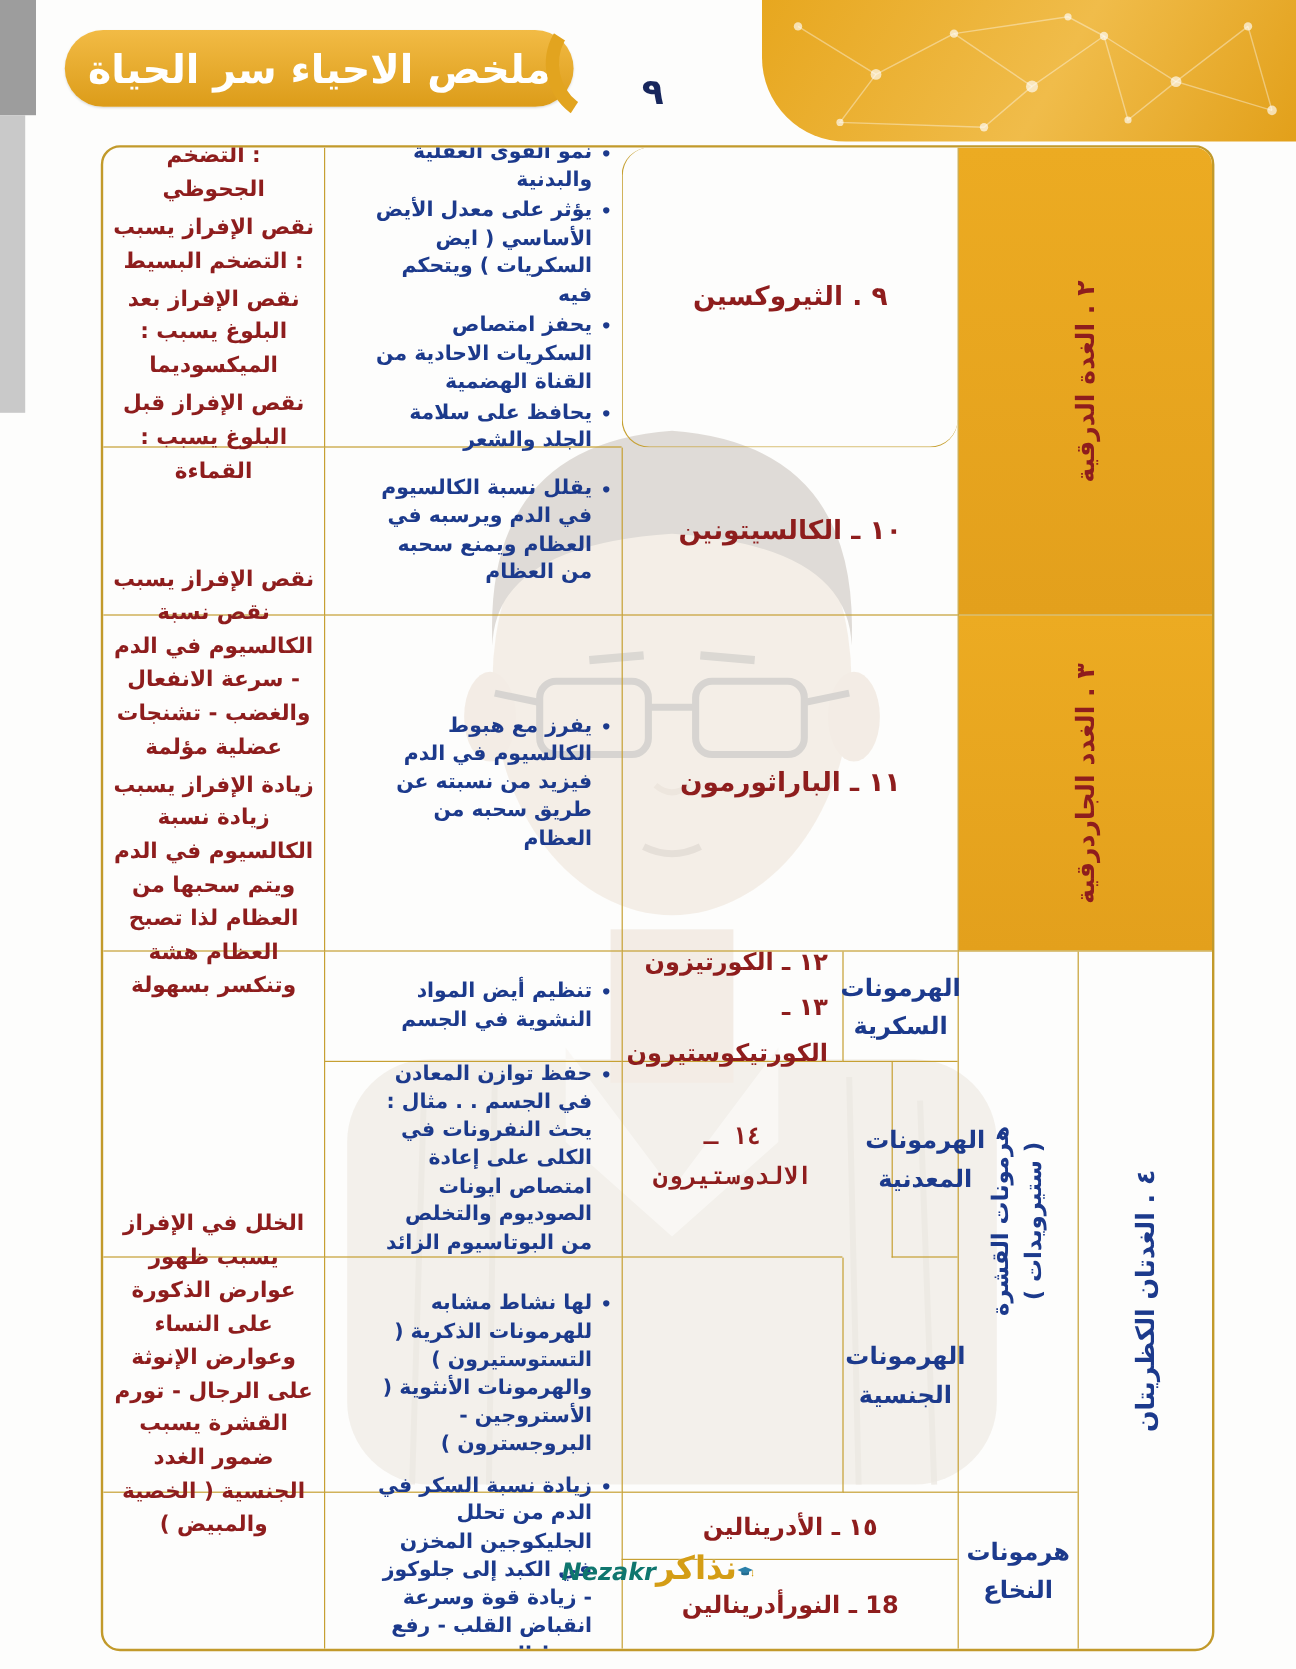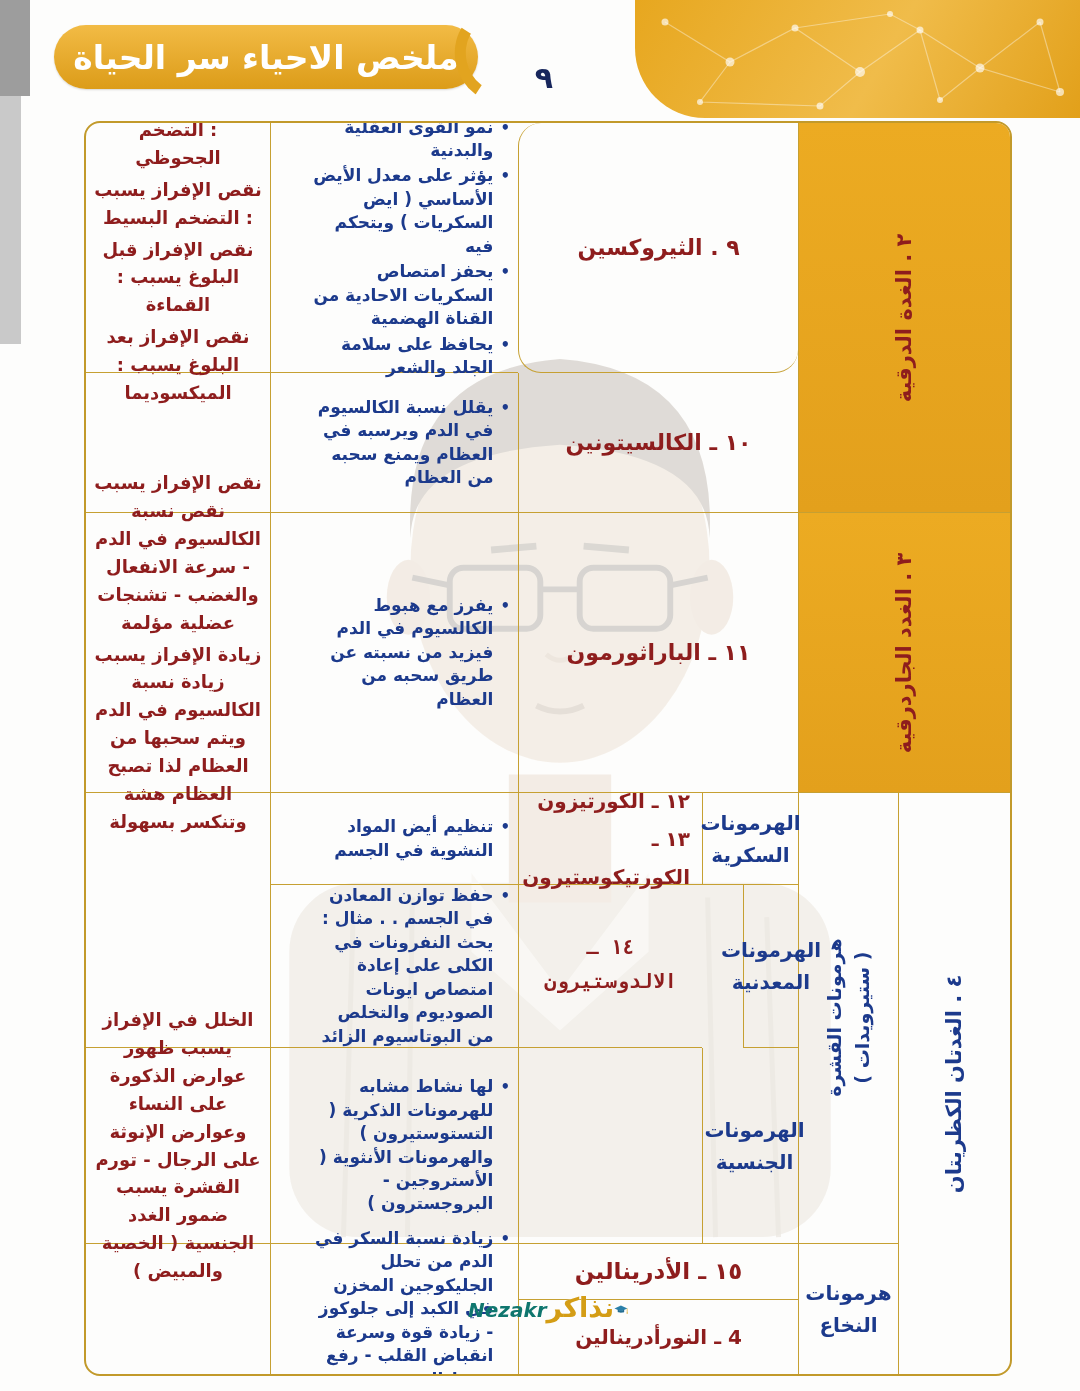--- a/index.html
+++ b/index.html
@@ -189,24 +189,24 @@
   <div class="cell" style="grid-column:4/5;grid-row:5/6;">
     <div class="hormone-name" style="font-size:20px;font-family:Liberation Mono, monospace;">١٤ ـ الالدوستيرون</div>
   </div>
 
   <div class="cell" style="grid-column:3/4;grid-row:6/7;padding-left:16px;">
     <div class="group-label">الهرمونات الجنسية</div>
   </div>
   <div class="cell" style="grid-column:4/5;grid-row:6/7;"></div>
 
   <div class="cell" style="grid-column:3/5;grid-row:7/8;">
-    <div class="hormone-name" style="font-size:23px;">١٥ ـ الأدرينالين</div>
+    <div class="hormone-name" style="font-size:20px;">١٥ ـ الأدرينالين</div>
   </div>
   <div class="cell no-bb" style="grid-column:3/5;grid-row:8/9;">
-    <div class="hormone-name" style="font-size:20px;">4 ـ النورأدرينالين</div>
+    <div class="hormone-name" style="font-size:20px;">18 ـ النورأدرينالين</div>
   </div>
 
   <div class="cell" style="grid-column:5/6;grid-row:1/2;">
     <ul class="flist">
       <li>
           <span class="blt">•</span>
           <span class="ft">نمو القوى العقلية والبدنية</span>
         </li>
       <li>
           <span class="blt">•</span>
@@ -267,22 +267,22 @@
       <li>
           <span class="blt">•</span>
           <span class="ft">زيادة نسبة السكر في الدم من تحلل الجليكوجين المخزن في الكبد إلى جلوكوز - زيادة قوة وسرعة انقباض القلب - رفع ضغط الدم -</span>
         </li>
     </ul>
   </div>
 
   <div class="cell no-bl" style="grid-column:6/7;grid-row:1/2;">
     <div class="dis">زيادة الإفراز يسبب : التضخم الجحوظي</div>
     <div class="dis">نقص الإفراز يسبب : التضخم البسيط</div>
+    <div class="dis">نقص الإفراز بعد البلوغ يسبب : الميكسوديما</div>
     <div class="dis">نقص الإفراز قبل البلوغ يسبب : القماءة</div>
-    <div class="dis">نقص الإفراز بعد البلوغ يسبب : الميكسوديما</div>
   </div>
   <div class="cell no-bl" style="grid-column:6/7;grid-row:2/3;"></div>
   <div class="cell no-bl" style="grid-column:6/7;grid-row:3/4;">
     <div class="dis">نقص الإفراز يسبب نقص نسبة الكالسيوم في الدم - سرعة الانفعال والغضب - تشنجات عضلية مؤلمة</div>
     <div class="dis">زيادة الإفراز يسبب زيادة نسبة الكالسيوم في الدم ويتم سحبها من العظام لذا تصبح العظام هشة وتنكسر بسهولة</div>
   </div>
   <div class="cell no-bl" style="grid-column:6/7;grid-row:4/6;"></div>
   <div class="cell no-bl" style="grid-column:6/7;grid-row:6/7;">
     <div class="dis">الخلل في الإفراز يسبب ظهور عوارض الذكورة على النساء وعوارض الإنوثة على الرجال - تورم القشرة يسبب ضمور الغدد الجنسية ( الخصية والمبيض )</div>
   </div>

